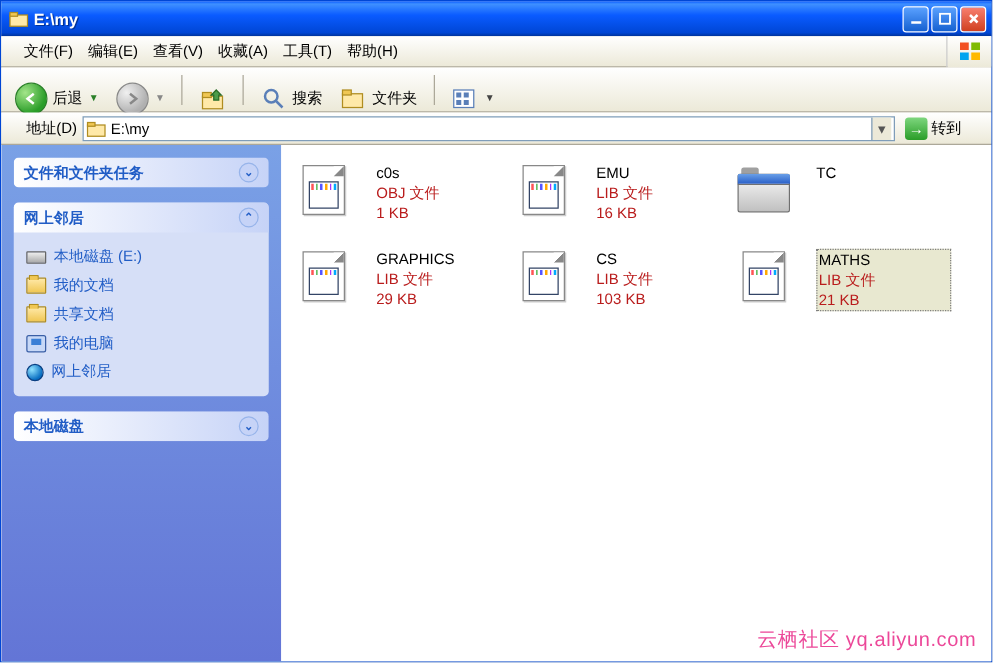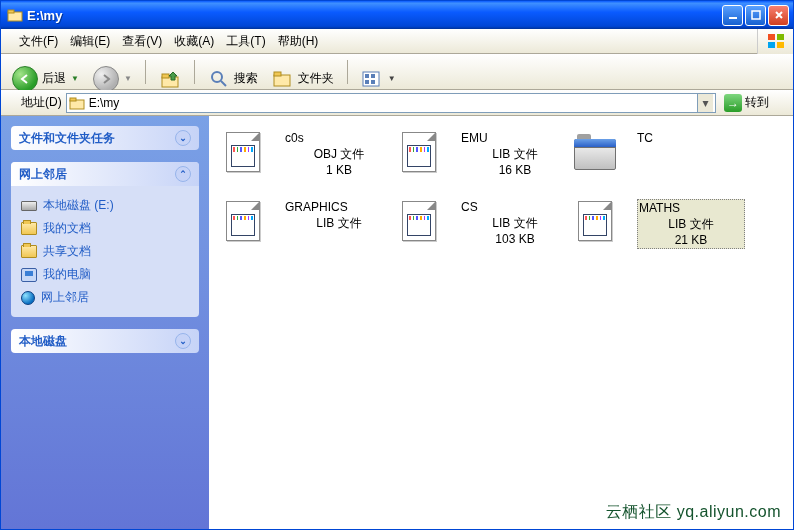--- a/index.html
+++ b/index.html
@@ -24,50 +24,50 @@
   .small-drop { font-size: 8px; color: #2a7f28; margin-left: 1px; }
   .addrbar { height: 26px; background: linear-gradient(to bottom, #ffffff, #ece9d8); border-bottom: 1px solid #aca899; display: flex; align-items: center; padding: 0 20px; gap: 4px; }
   .addrbar .lbl { white-space: nowrap; }
   .addrbar .addrfield { flex: 1; height: 20px; background: white; border: 1px solid #7f9db9; display: flex; align-items: center; padding: 0 2px; }
   .addrfield .ficon { width: 16px; height:16px; margin-right: 4px;}
   .addrfield input { flex:1; border:none; outline:none; font-family: inherit; font-size:12px; }
   .addrfield .ddrop { width:16px; text-align:center; color:#555; background:#ece9d8; border-left:1px solid #7f9db9; height:18px; line-height:18px; }
   .gobtn { display:flex; align-items:center; gap:3px; padding: 0 4px; }
   .gobox { width:18px; height:18px; background: linear-gradient(to bottom,#7ed67e,#2a9d28); border-radius:3px; display:flex; align-items:center; justify-content:center; color:white; font-weight:bold; }
   .body-area { flex:1; display:flex; background:white; overflow:hidden; }
-  .sidebar { width: 208px; background: linear-gradient(to bottom, #7aa1e6 0%, #6375d6 100%); padding: 10px 10px; overflow-y:auto; }
+  .sidebar { width: 224px; background: linear-gradient(to bottom, #7aa1e6 0%, #6375d6 100%); padding: 10px 10px; overflow-y:auto; }
   .panel { background:#d6dff7; border-radius: 4px; margin-bottom: 12px; overflow:hidden; }
   .panel-hdr { background: linear-gradient(to right, #ffffff, #c6d3f7); height:24px; display:flex; align-items:center; padding:0 8px; color:#215dc6; font-weight:bold; cursor:pointer; }
   .panel-hdr .chev { margin-left:auto; width:16px; height:16px; border-radius:50%; background:#c6d3f7; border:1px solid #97b4ea; display:flex; align-items:center; justify-content:center; font-size:9px; color:#215dc6; }
   .panel-body { padding: 8px 10px; }
   .slink { display:flex; align-items:center; gap:6px; color:#215dc6; padding: 3px 0; cursor:pointer; }
   .content { flex:1; background:white; padding: 12px 10px; position:relative; }
   .tiles { display:flex; flex-wrap:wrap; align-content:flex-start; }
   .tile { width: 176px; display:flex; gap:20px; padding:2px; margin-bottom: 16px; }
   .tile .ticon { width:44px; height:44px; display:flex; align-items:center; justify-content:center; flex-shrink:0; }
   .file-page { width:34px; height:40px; background:white; border:1px solid #888; position:relative; box-shadow: 1px 1px 0 #ccc; }
   .file-page::before { content:""; position:absolute; top:0; right:0; width:8px; height:8px; background:linear-gradient(135deg,#fff 49%, #888 51%); }
   .file-inner { position:absolute; left:4px; right:4px; top:12px; bottom:4px; background:#fff; border:1px solid #346; display:grid; grid-template-columns:repeat(6,1fr); grid-template-rows:repeat(3,1fr); }
   .file-inner i { background: #f55; margin:1px; }
   .file-inner i:nth-child(2){background:#3a3}.file-inner i:nth-child(3){background:#55f}.file-inner i:nth-child(4){background:#fa0}.file-inner i:nth-child(5){background:#a3f}.file-inner i:nth-child(6){background:#0af}
   .folder-icon-lg { width:42px; height:36px; position:relative; }
   .folder-tab { position:absolute; top:0; left:3px; width:14px; height:6px; background:#a0a0a0; border-radius:2px 2px 0 0; }
   .folder-body { position:absolute; top:5px; left:0; right:0; bottom:0; background:linear-gradient(to bottom,#f8f8f8,#c0c0c0); border:1px solid #707070; border-radius:2px; }
   .folder-title { position:absolute; top:5px; left:0; right:0; height:9px; background:linear-gradient(to bottom,#6aa0e8,#2a60c8); border-bottom:1px solid #707070; border-radius:2px 2px 0 0; }
   .tile .meta { flex:1; line-height:1.35; }
   .tile .fname { color:#000; }
-  .tile .fsub { color:#000000;text-align:center; }
+  .tile .fsub { color:#b91c1c; }
   .tile.selected .meta { background:#e8e8d0; border:1px dotted #808080; padding:0 1px; }
   .folder-small { width:16px; height:13px; background:linear-gradient(to bottom,#ffe9a8,#f0c754); border:1px solid #b08d20; border-radius:1px; position:relative; flex-shrink:0; }
   .folder-small::before { content:""; position:absolute; top:-3px; left:1px; width:6px; height:3px; background:#f0c754; border:1px solid #b08d20; border-bottom:none; border-radius:1px 1px 0 0; }
   .disk-small { width:16px; height:10px; background:linear-gradient(to bottom,#eee,#aaa); border:1px solid #666; border-radius:1px; flex-shrink:0;}
   .mypc-small { width:16px; height:14px; background:#c7d8f7; border:1px solid #3a5fa6; border-radius:2px; flex-shrink:0; position:relative;}
   .mypc-small::after { content:""; position:absolute; left:3px; right:3px; top:2px; bottom:5px; background:#3a7fd6;}
   .globe-small { width:14px; height:14px; border-radius:50%; background:radial-gradient(circle at 30% 30%,#8fe2ff,#0a6fc2 70%); border:1px solid #0a3f82; flex-shrink:0;}
-  .watermark { position:absolute; right:12px; bottom:6px; color:#14532d; font-size:16px; font-family:"Microsoft YaHei",sans-serif; letter-spacing:0.5px; pointer-events:none;margin-left:12px;}
+  .watermark { position:absolute; right:12px; bottom:6px; color:#ec4899; font-size:16px; font-family:"Microsoft YaHei",sans-serif; letter-spacing:0.5px; pointer-events:none;margin-left:12px;}
 </style>
 </head>
 <body>
 
 <div class="window">
 
   <div class="titlebar">
     <svg class="ticon" viewBox="0 0 16 16">
         <rect x="1" y="5" width="14" height="9" fill="#ffe9a8" stroke="#b08d20"></rect>
         <rect x="1" y="3" width="6" height="3" fill="#f0c754" stroke="#b08d20"></rect>
@@ -285,20 +285,21 @@
                   <i></i>
                   <i></i>
                   <i></i>
                   <i></i>
                 </div>
               </div>
             </div>
             <div class="meta">
               <div class="fname">GRAPHICS</div>
               <div class="fsub">LIB 文件</div>
+              <div class="fsub">29 KB</div>
             </div>
           </div>
           <div class="tile">
             <div class="ticon">
               <div class="file-page">
                 <div class="file-inner">
                   <i></i>
                   <i></i>
                   <i></i>
                   <i></i>

